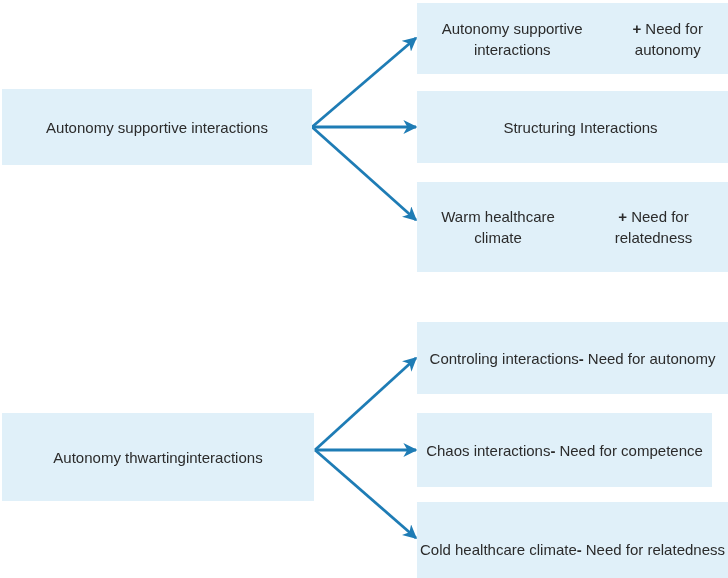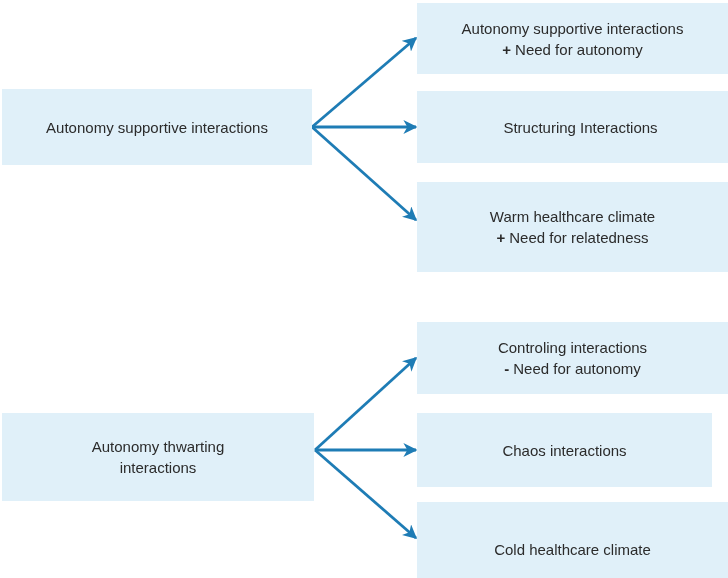--- a/index.html
+++ b/index.html
@@ -24,21 +24,21 @@
     stroke: var(--arrow, #1e7cb5);
     stroke-width: 2.8;
   }
   .arrowhead-path {
     fill: var(--arrow, #1e7cb5);
   }
   .box {
     position: absolute;
     background: var(--box_fill, #e0f0f9);
     display: flex;
-    flex-direction: column;
+    flex-direction: row;
     align-items: center;
     justify-content: center;
     text-align: center;
     color: var(--text, #2b2b2b);
     font-size: 15px;
     line-height: 21px;
   }
   .box .sign {
     font-weight: bold;
     margin-right: 4px;
@@ -100,19 +100,21 @@
     <div>interactions</div>
   </div>
 
   <div class="box tgt-d">
     <div>Controling interactions</div>
     <div><span class="sign">-</span><span>Need for autonomy</span></div>
   </div>
 
   <div class="box tgt-e">
     <div>Chaos interactions</div>
+    <div><span class="sign">-</span><span>Need for competence</span></div>
   </div>
 
   <div class="box tgt-f">
     <div>Cold healthcare climate</div>
+    <div><span class="sign">-</span><span>Need for relatedness</span></div>
   </div>
 
 </div>
 
 </body></html>

